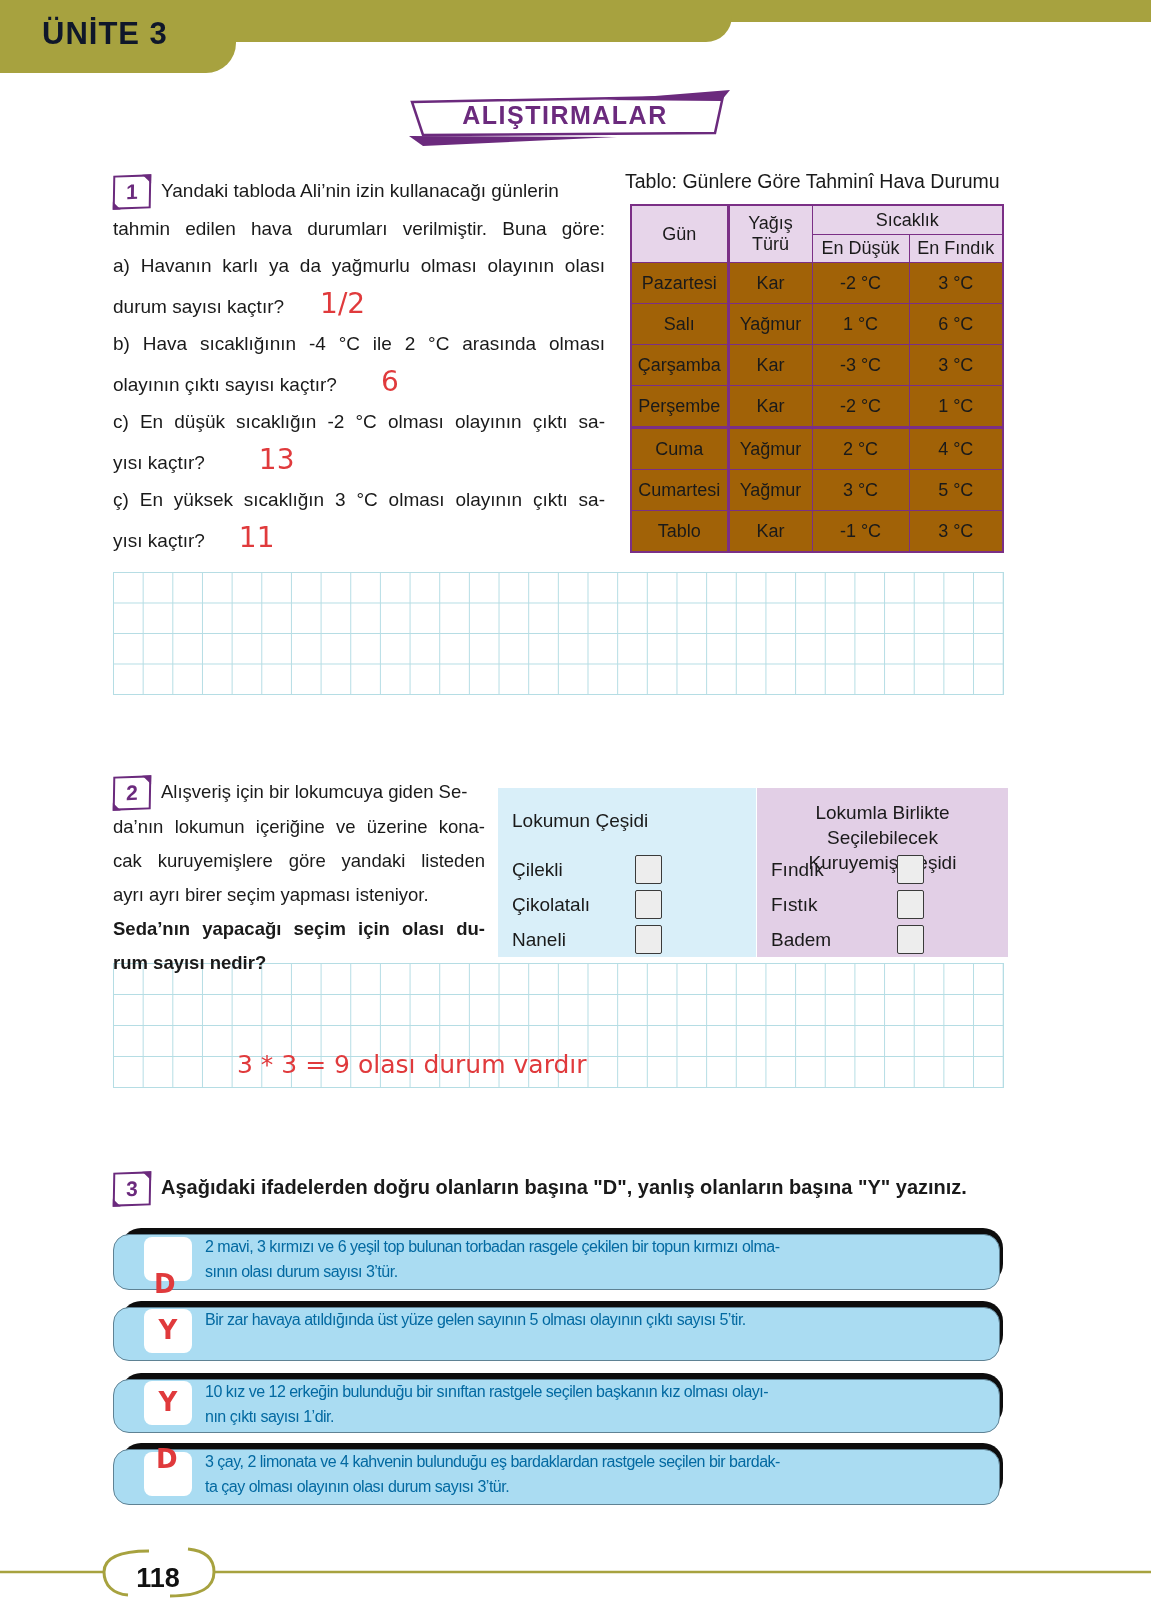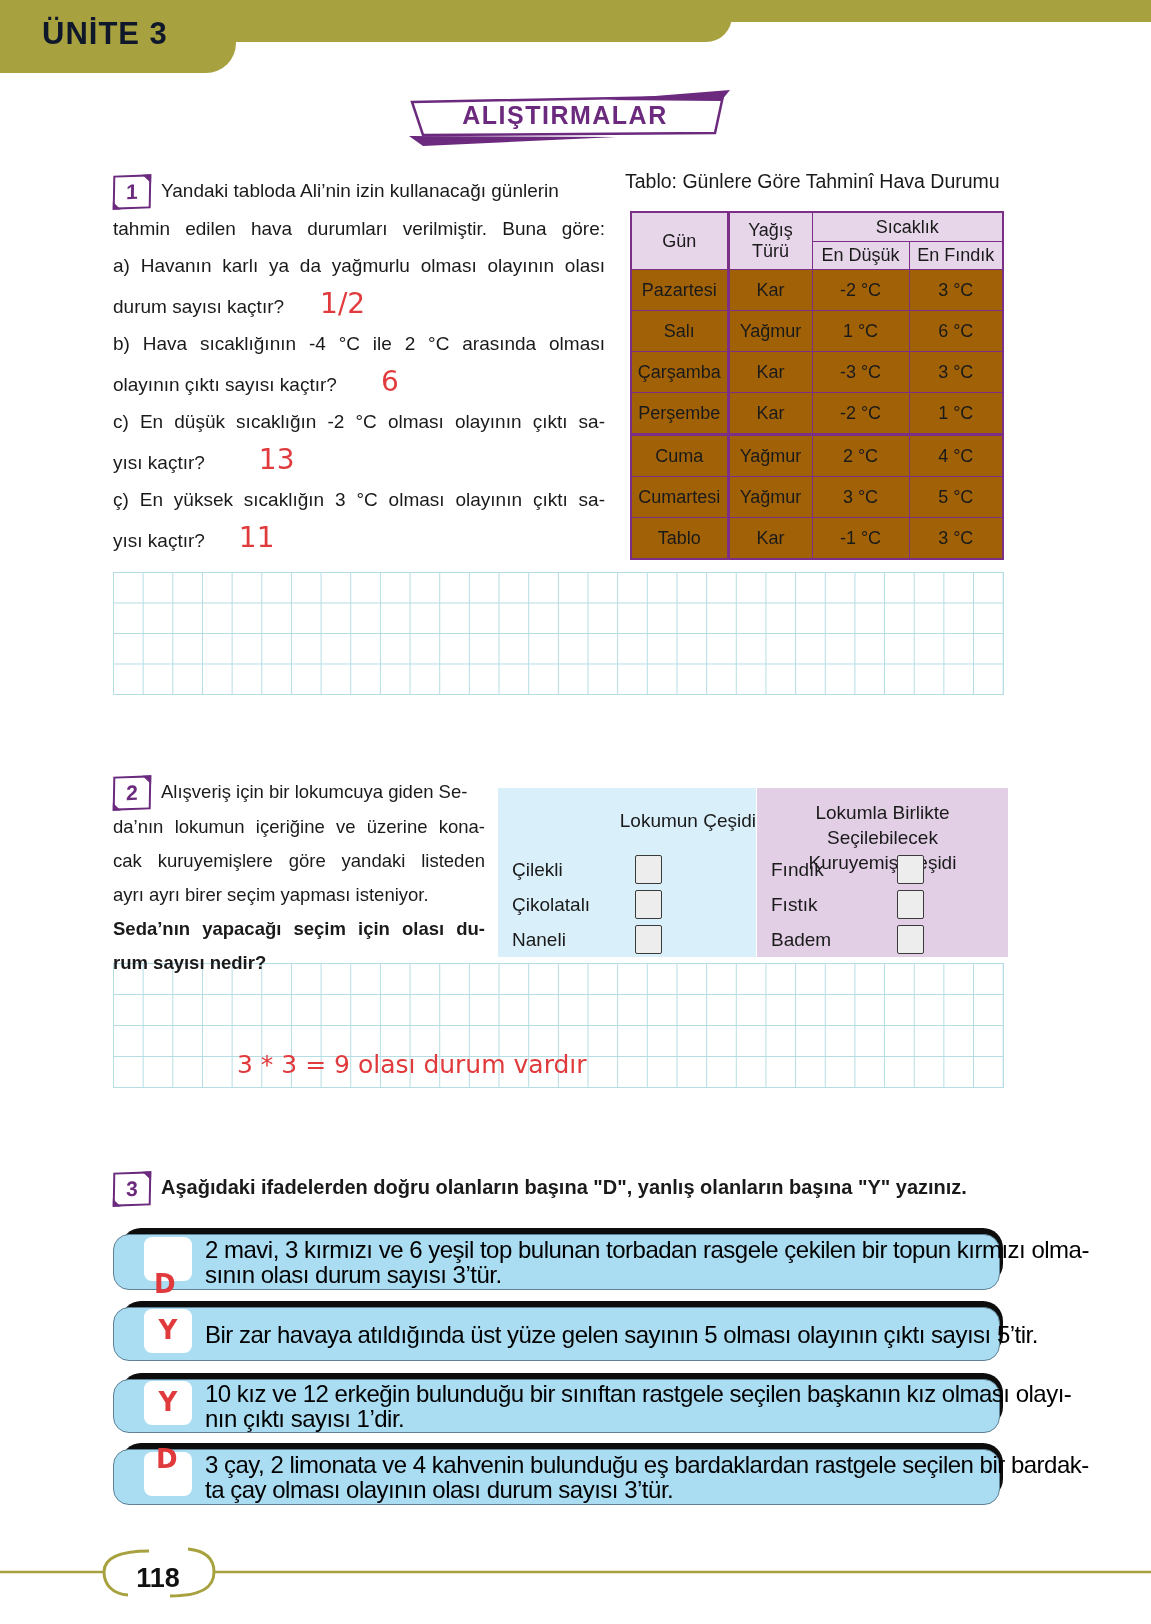--- a/index.html
+++ b/index.html
@@ -26,21 +26,21 @@
 
   
   .q1-text{position:absolute;left:113px;top:172px;width:492px;font-size:19px;line-height:37.5px;}
   .jline{text-align:justify;height:37.5px;overflow:hidden;}
   .jline::after{content:"";display:inline-block;width:100%;height:0;vertical-align:top;}
   .ans{color:#e03a3c;font-family:"DejaVu Sans",sans-serif;font-size:28px;}
   .ans-0{margin-left:36px;} .ans-1{margin-left:44px;} .ans-2{margin-left:54px;} .ans-3{margin-left:34px;}
 
   
   .tbl-caption{position:absolute;left:625px;top:170px;font-size:19.5px;white-space:nowrap;}
-  .wtable{position:absolute;left:630px;top:204px;border-collapse:collapse;border:2.5px solid #7b2f86;margin-top:7px;}
+  .wtable{position:absolute;left:630px;top:204px;border-collapse:collapse;border:2.5px solid #7b2f86;}
   .wtable th,.wtable td{border:1.6px solid #7b2f86;text-align:center;font-weight:normal;font-size:18px;padding:0;}
   .wtable th{background:#e7d5ea;}
   .wtable .hrow1 th{height:28px;}
   .wtable .hrow2 th{height:27px;}
   .wtable td{height:40px;background:#a16207;}
   .wtable .col-day-cell{border-right-width:3px;}
   .wtable .thick td{border-top-width:3px;}
 
   
   .grid-area{position:absolute;background-color:#fff;
@@ -52,21 +52,21 @@
   .hand-note{position:absolute;left:237px;top:1050px;color:#e03a3c;font-size:25px;
      font-family:"DejaVu Sans",sans-serif;}
 
   
   .q2-text{position:absolute;left:113px;top:775px;width:372px;font-size:18.5px;line-height:34px;}
   .q2-text .jline{height:34px;}
   .q2-bold{font-weight:bold;}
   .listbox{position:absolute;top:788px;height:169px;}
   .lokum-box{left:498px;width:258px;background:#d9eff9;}
   .kuru-box{left:757px;width:251px;background:#e2cfe6;}
-  .box-title{font-size:19px;padding:22px 0 20px 14px;text-align:right;}
+  .box-title{font-size:19px;padding:22px 0 20px 14px;}
   .kuru-box .box-title{padding:12px 4px 0 4px;text-align:center;line-height:25px;height:52px;}
   .list-row{display:flex;align-items:center;height:35px;padding-left:14px;font-size:19px;}
   .cbox{width:25px;height:27px;background:#ededed;border:1.6px solid #3a3a3a;border-radius:2px;margin-left:auto;}
   .lokum-box .cbox{margin-right:94px;}
   .kuru-box .cbox{margin-right:84px;}
 
   
   .q3-head{position:absolute;left:113px;top:1172px;width:940px;font-size:20px;font-weight:bold;white-space:nowrap;}
   .stmt{position:absolute;left:113px;width:890px;}
   .st-1{top:1228px;height:62px;} .st-2{top:1301px;height:60px;}
@@ -74,21 +74,21 @@
   .stmt .shadow{position:absolute;top:0;left:8px;right:0;bottom:6px;background:#0d0d0d;border-radius:20px;}
   .stmt .body{position:absolute;top:6px;left:0;right:3px;bottom:0;background:#aadcf2;
       border:1.5px solid #5f8294;border-radius:16px;}
   .markbox{position:absolute;left:31px;top:50%;transform:translateY(-50%);width:48px;height:44px;
       background:#ffffff;border-radius:8px;}
   .mark{position:absolute;font-weight:bold;color:#e03a3c;font-size:26px;line-height:26px;
       font-family:"DejaVu Sans",sans-serif;left:50%;top:50%;transform:translate(-50%,-52%);}
   .st-1 .mark{left:10px;top:auto;bottom:-16px;transform:none;}
   .st-4 .mark{left:12px;top:-6px;transform:none;}
   .stmt-text{position:absolute;left:92px;right:16px;top:6px;bottom:0;display:flex;flex-direction:column;
-      justify-content:center;font-size:24px;line-height:25px;letter-spacing:-0.5px;color:#000000;}
+      justify-content:flex-start;font-size:16px;line-height:25px;letter-spacing:-0.5px;color:#0369a1;}
   .stmt-text div{white-space:nowrap;}
 
   
   .footer-svg{position:absolute;left:0;top:1545px;}
 </style>
 </head>
 <body>
 
 <div class="page">
 

